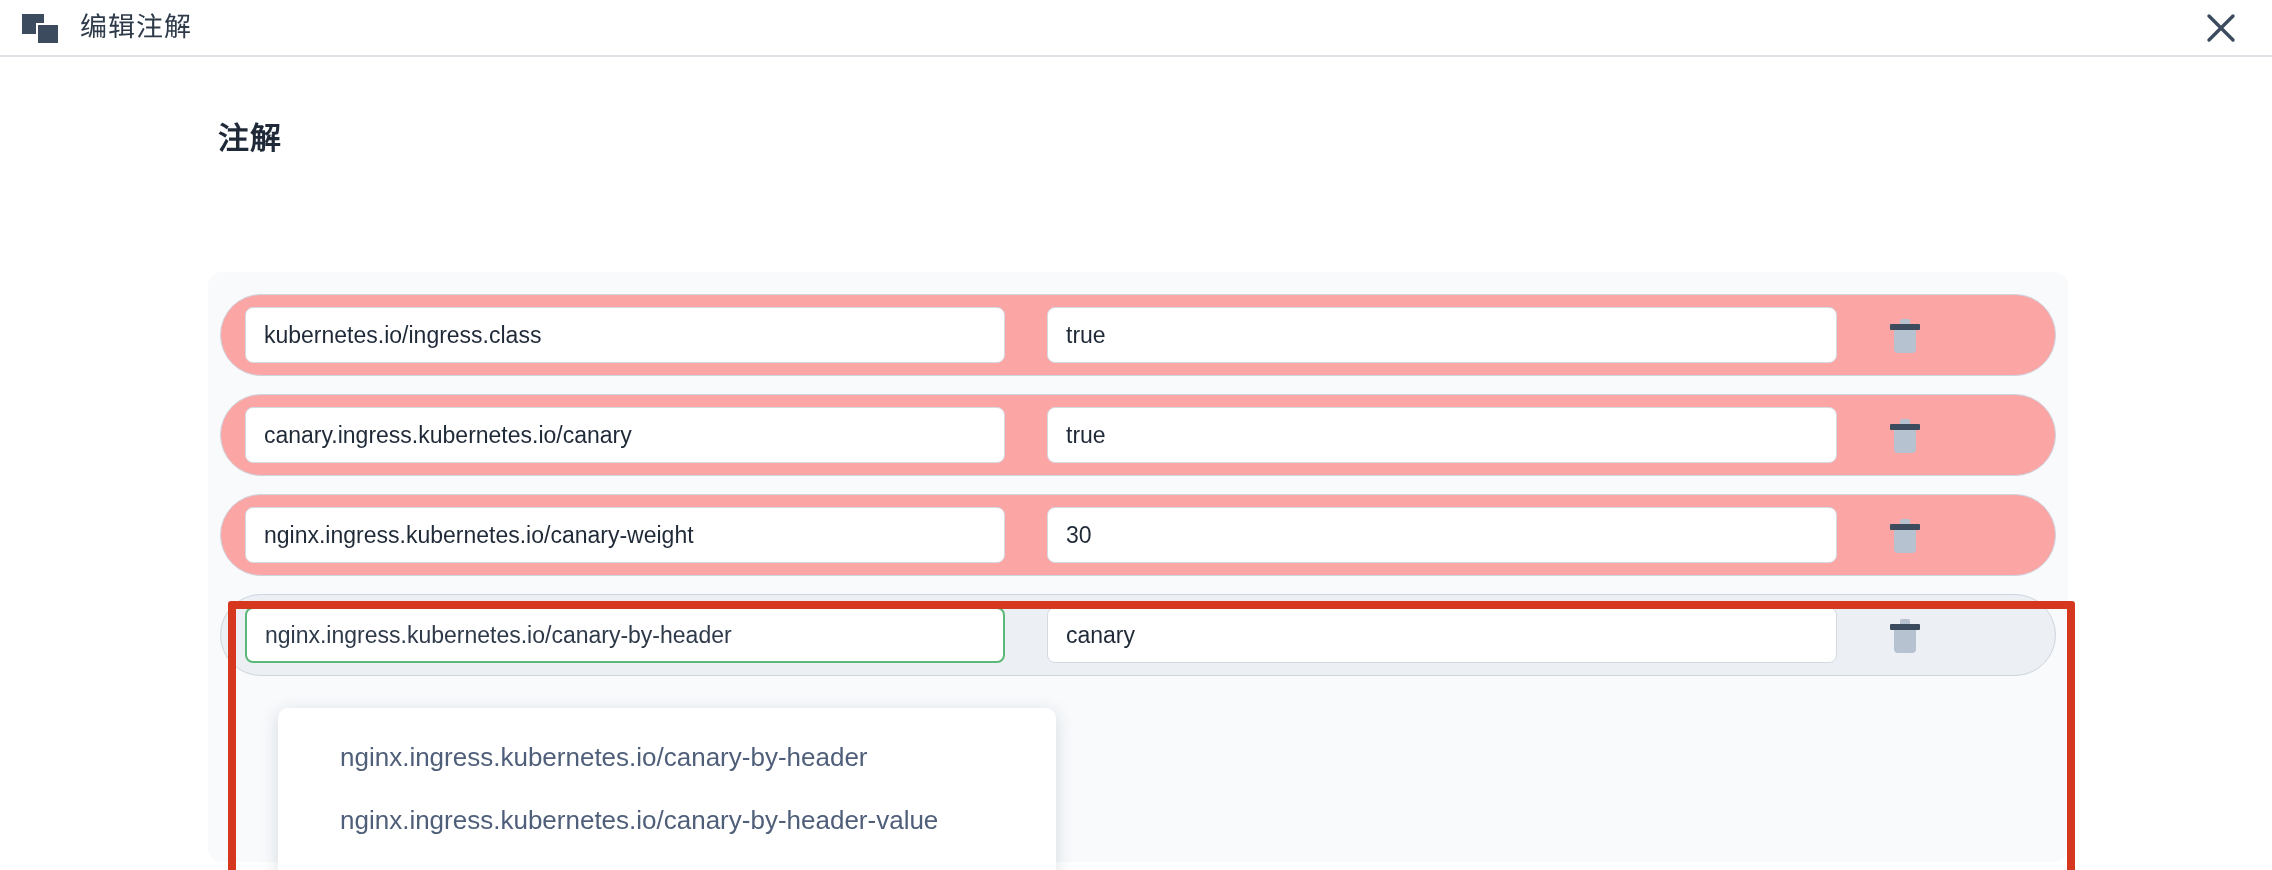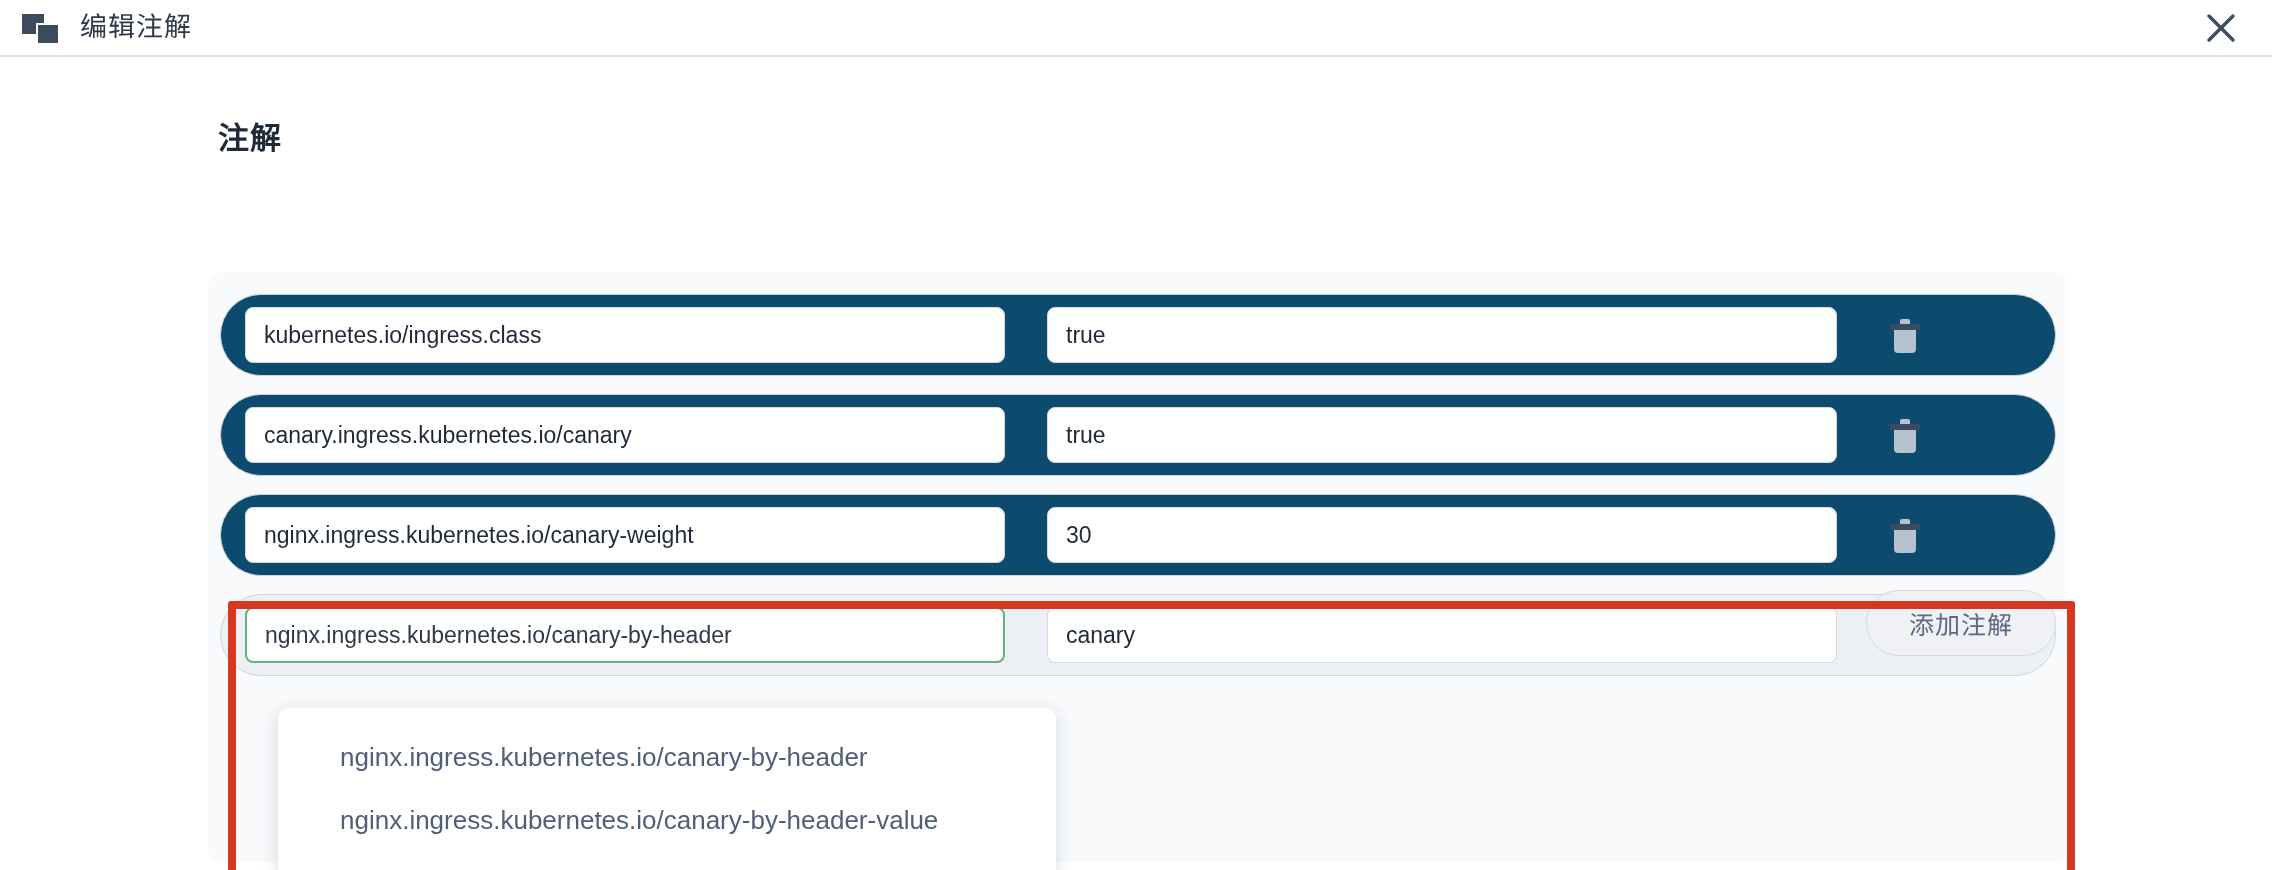--- a/index.html
+++ b/index.html
@@ -97,21 +97,21 @@
     position: relative;
     padding: 22px 0 0 0;
   }
 
   .row {
     position: relative;
     display: flex;
     align-items: center;
     height: 82px;
     margin: 0 12px 18px 12px;
-    background: #0c4a6e;
+    background: #fca5a5;
     border: 1px solid #cdd5df;
     border-radius: 41px;
     padding: 0 8px 0 24px;
   }
   .row.focused-row { background: #eceff4; }
 
   .field {
     height: 56px;
     background: #ffffff;
     border: 1px solid #d4dae2;
@@ -297,23 +297,20 @@
           <span class="trash">
             <span class="handle"></span>
               <span class="lid"></span>
               <span class="can"></span>
           </span>
         </button>
       </div>
 
     </div>
 
-    <div class="add-row">
-      <button class="add-button">添加注解</button>
-    </div>
   </div>
 
   <div class="suggestions">
     <div class="suggestion-item">nginx.ingress.kubernetes.io/canary-by-header</div>
     <div class="suggestion-item">nginx.ingress.kubernetes.io/canary-by-header-value</div>
   </div>
 
   <div class="highlight-box"></div>
 
 </div>

